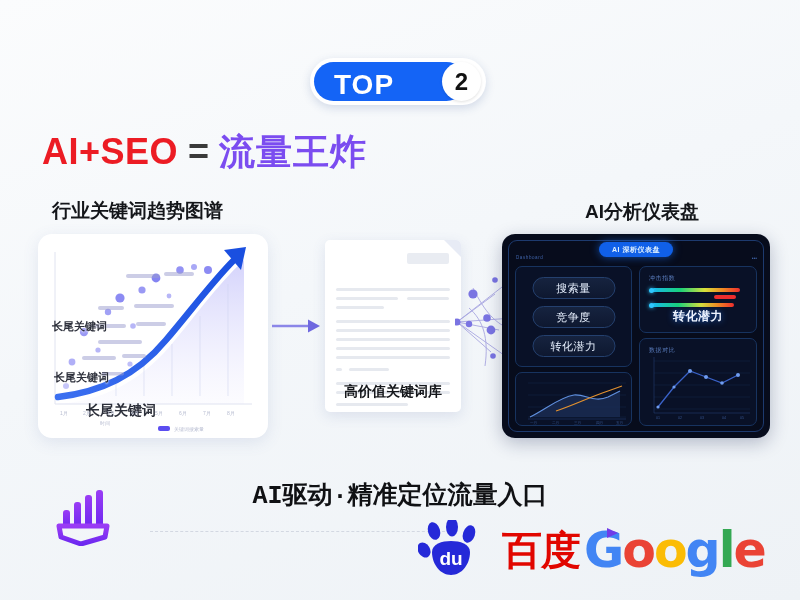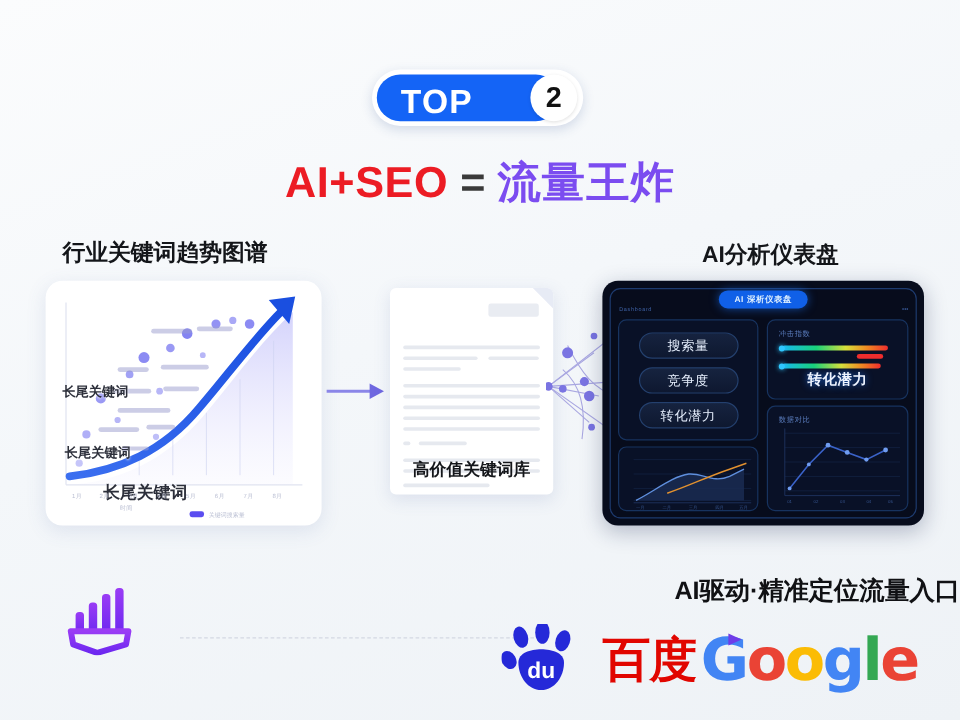--- a/index.html
+++ b/index.html
@@ -33,22 +33,23 @@
     position:absolute; right:5px; top:4px;
     width:39px; height:39px; border-radius:50%;
     background:#fff; display:flex; align-items:center; justify-content:center;
     color:#111; font-weight:bold; font-size:24px;
     box-shadow:0 1px 3px rgba(0,0,0,.12);
   }
 
   
   .headline {
     position:absolute; left:0; right:0; top:128px;
-    text-align:center; font-size:36px; font-weight:bold;
+    text-align:left; font-size:36px; font-weight:bold;
     white-space:nowrap;
+    padding-left:42px;
   }
   .h-red { color:#ec1c24; letter-spacing:.5px; }
   .h-eq  { color:#3a3a3a; margin:0 10px; }
   .h-pur { color:#7b4cf0; letter-spacing:1px; }
 
   
   .cap {
     position:absolute; font-size:19px; font-weight:bold; color:#14161a;
     white-space:nowrap;
   }
@@ -167,22 +168,22 @@
   }
   .overlay-label {
     position:absolute; left:0; right:0; bottom:7px; text-align:center;
     color:#eef4ff; font-size:12px; font-weight:bold; letter-spacing:.5px;
     text-shadow:0 0 6px rgba(30,110,230,.9);
   }
   .tiny-tick { position:absolute; font-size:3.6px; color:#35538c; }
 
   
   .tagline {
-    position:absolute; left:0; right:0; top:478px; text-align:right;
-    font-size:21px; font-weight:bold; color:#101114; white-space:nowrap;
+    position:absolute; left:0; right:0; top:478px; text-align:center;
+    font-size:25px; font-weight:bold; color:#101114; white-space:nowrap;font-family:Liberation Mono, monospace;
   }
 
   
   .bicon { position:absolute; left:50px; top:484px; }
 
   
   .divider {
     position:absolute; left:150px; top:531px; width:300px;
     border-top:1.5px dashed #d3d8e2;
   }

